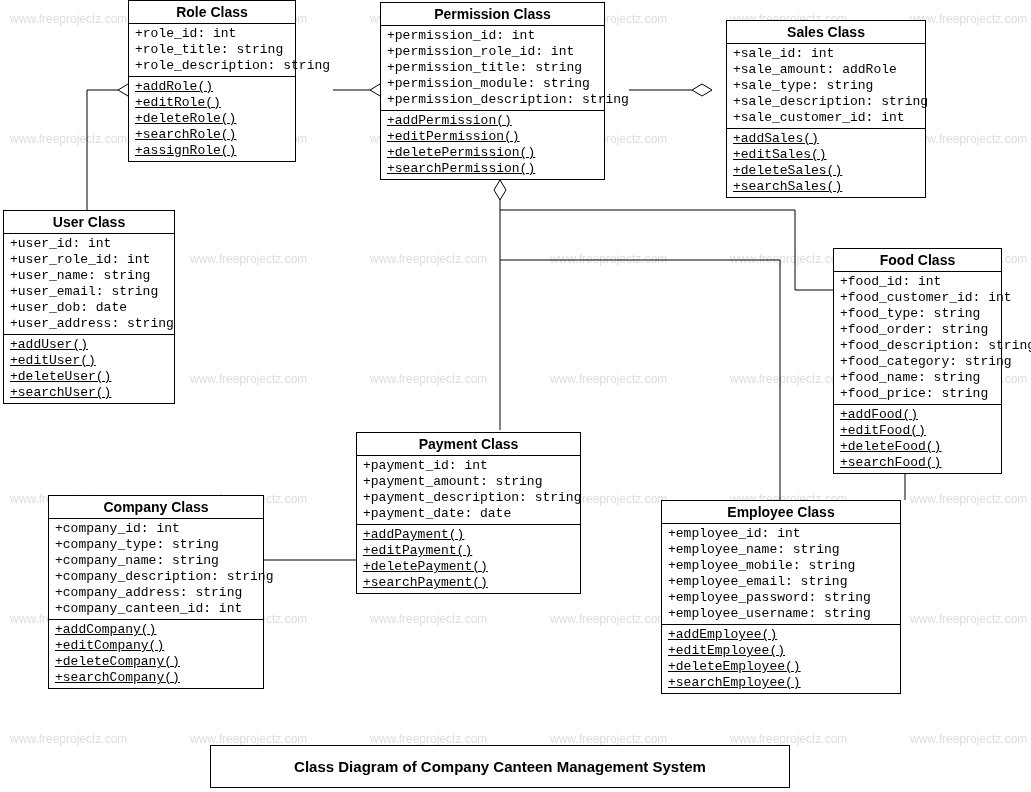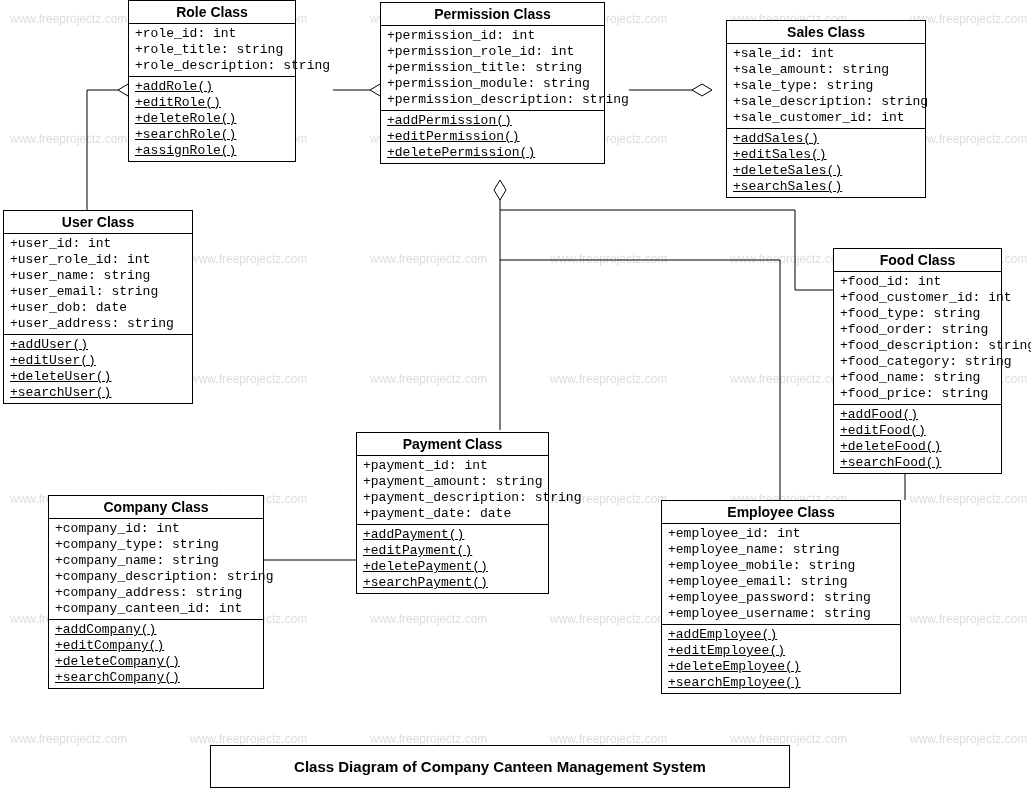--- a/index.html
+++ b/index.html
@@ -164,41 +164,42 @@
       <div>+permission_id: int</div>
       <div>+permission_role_id: int</div>
       <div>+permission_title: string</div>
       <div>+permission_module: string</div>
       <div>+permission_description: string</div>
     </div>
   <div class="class-section">
       <div>+addPermission()</div>
       <div>+editPermission()</div>
       <div>+deletePermission()</div>
+      <div>+searchPermission()</div>
     </div>
 </div>
 
 <div class="class-box" style="left:702px; top:20px; width:200px;margin-left:24px;">
   <div class="class-title">Sales Class</div>
   <div class="class-section">
       <div>+sale_id: int</div>
-      <div>+sale_amount: string</div>
+      <div>+sale_amount: addRole</div>
       <div>+sale_type: string</div>
       <div>+sale_description: string</div>
       <div>+sale_customer_id: int</div>
     </div>
   <div class="class-section">
       <div>+addSales()</div>
       <div>+editSales()</div>
       <div>+deleteSales()</div>
       <div>+searchSales()</div>
     </div>
 </div>
 
-<div class="class-box" style="left:3px; top:210px; width:190px;">
+<div class="class-box" style="left:3px; top:210px; width:172px;">
   <div class="class-title">User Class</div>
   <div class="class-section">
       <div>+user_id: int</div>
       <div>+user_role_id: int</div>
       <div>+user_name: string</div>
       <div>+user_email: string</div>
       <div>+user_dob: date</div>
       <div>+user_address: string</div>
     </div>
   <div class="class-section">
@@ -222,21 +223,21 @@
       <div>+food_price: string</div>
     </div>
   <div class="class-section">
       <div>+addFood()</div>
       <div>+editFood()</div>
       <div>+deleteFood()</div>
       <div>+searchFood()</div>
     </div>
 </div>
 
-<div class="class-box" style="left:356px; top:432px; width:193px;">
+<div class="class-box" style="left:356px; top:432px; width:225px;">
   <div class="class-title">Payment Class</div>
   <div class="class-section">
       <div>+payment_id: int</div>
       <div>+payment_amount: string</div>
       <div>+payment_description: string</div>
       <div>+payment_date: date</div>
     </div>
   <div class="class-section">
       <div>+addPayment()</div>
       <div>+editPayment()</div>

